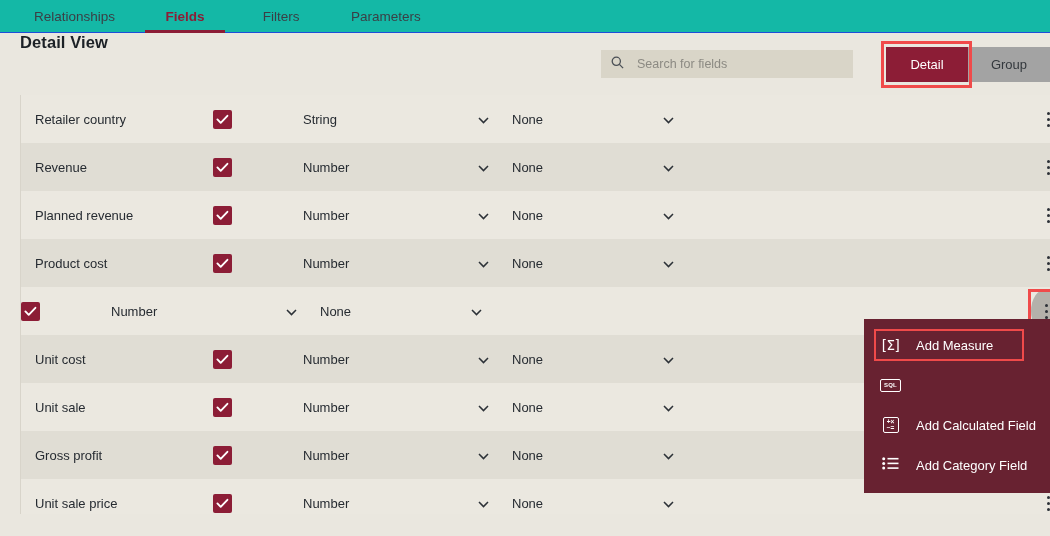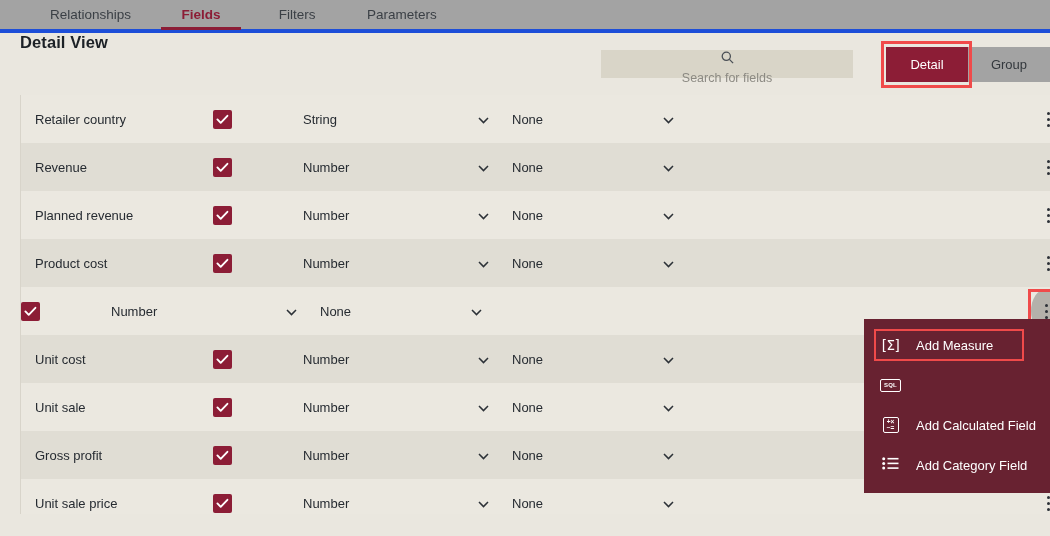--- a/index.html
+++ b/index.html
@@ -15,23 +15,23 @@
     font-family: "Liberation Sans", sans-serif;
     color: #22262b;
     position: relative;
   }
 
   
   .tabbar {
     height: 33px;
     display: flex;
     align-items: stretch;
-    background: #a3a3a3;
-    border-bottom: 4px solid #1d4ed8;
-    padding-left: 28px;
+    background: #14b8a6;
+    border-bottom: 1px solid #1d4ed8;
+    padding-left: 12px;
   }
   .tab {
     position: relative;
     display: flex;
     align-items: center;
     justify-content: center;
     font-size: 13.5px;
     color: #3a3f45;
     padding: 0 22px;
     min-width: 96px;
@@ -75,23 +75,22 @@
     display: flex;
     align-items: center;
   }
   .searchbox {
     width: 252px;
     height: 28px;
     background: #d9d5c8;
     display: flex;
     align-items: center;
     padding: 0 10px;
-    gap: 3px;
+    gap: 13px;
     cursor: text;
-    flex-direction: column;
   }
   .search-ph {
     font-size: 12.5px;
     color: #8c8a83;
   }
   .seg-wrap {
     display: flex;
     align-items: center;
     margin-left: 33px;
     position: relative;

